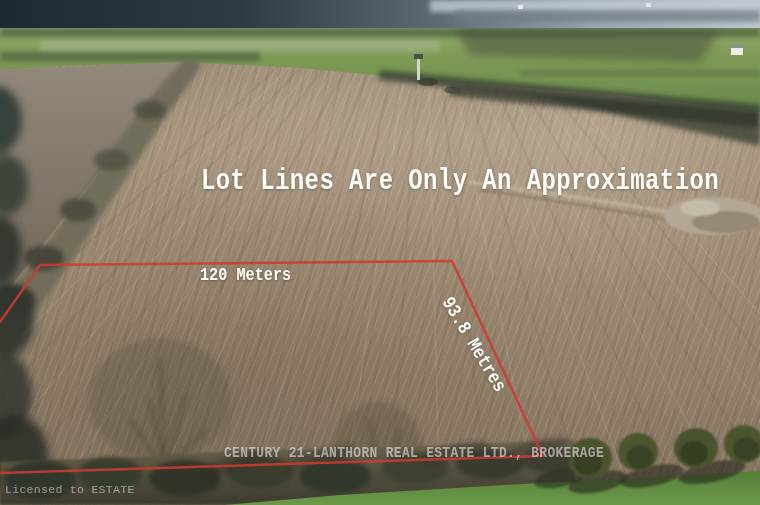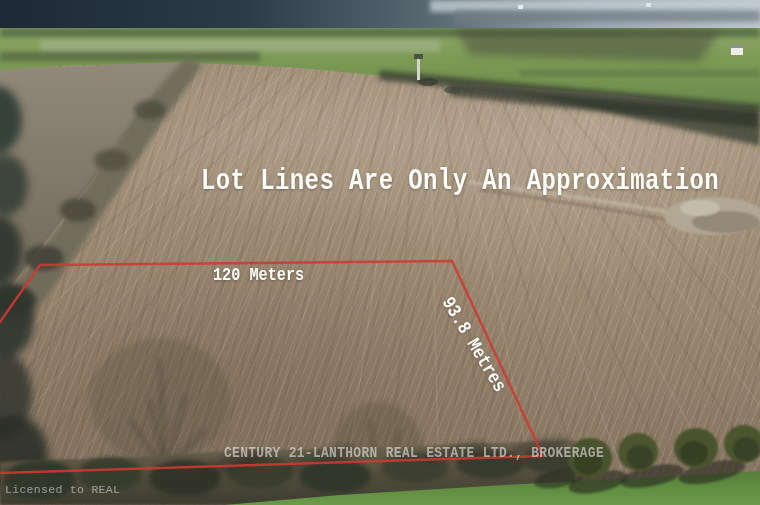--- a/index.html
+++ b/index.html
@@ -19,21 +19,21 @@
       repeating-linear-gradient(102deg, rgba(72,56,40,0.10) 0 2px, rgba(0,0,0,0) 2px 12px),
       linear-gradient(180deg, #97866f 6%, #a3917b 28%, #9e8b74 52%, #8f7d67 78%, #83725f 100%);
   }
   .scenery, .outline-layer { position:absolute; left:0; top:0; width:760px; height:505px; }
   .txt {
     position:absolute; color:#fdfdfa; font-weight:700; line-height:1;
     text-shadow:0 1px 3px rgba(55,45,35,0.45); white-space:nowrap;
   }
   .condense { display:inline-block; transform:scaleX(0.80); transform-origin:left top; }
   .t-disclaimer { left:201px; top:166px; font-size:30px; letter-spacing:0.5px; }
-  .t-topmeasure { left:213px; top:266px; font-size:19px; }
+  .t-topmeasure { left:200px; top:266px; font-size:19px; }
   .t-area       { left:171px; top:352px; font-size:46px; }
   .t-side {
     left:478px; top:353px; font-size:19px;
     transform:translate(-50%,-50%) rotate(59deg);
     transform-origin:center;
   }
   .t-side .condense { transform:scaleX(0.85); }
   .t-brokerage {
     left:224px; top:446px; font-size:15px; font-weight:700;
     color:rgba(255,255,255,0.55); letter-spacing:0.4px;
@@ -236,15 +236,15 @@
   </div>
   <div class="txt t-topmeasure">
     <span class="condense">120 Meters</span>
   </div>
   <div class="txt t-side">
     <span class="condense">93.8 Metres</span>
   </div>
   <div class="txt t-brokerage">
     <span class="condense">CENTURY 21-LANTHORN REAL ESTATE LTD., BROKERAGE</span>
   </div>
-  <div class="txt t-license">Licensed to REAL</div>
+  <div class="txt t-license">Licensed to ESTATE</div>
 
 </div>
 
 </body></html>

